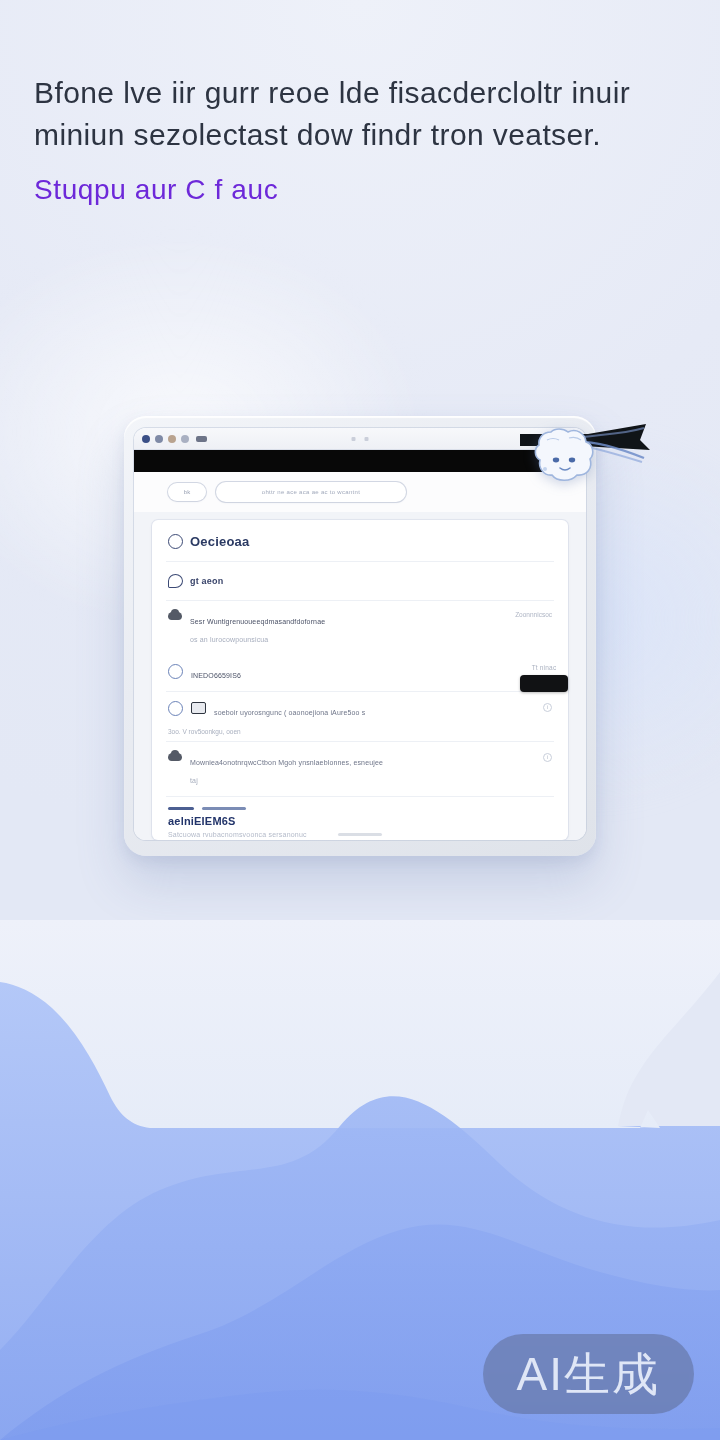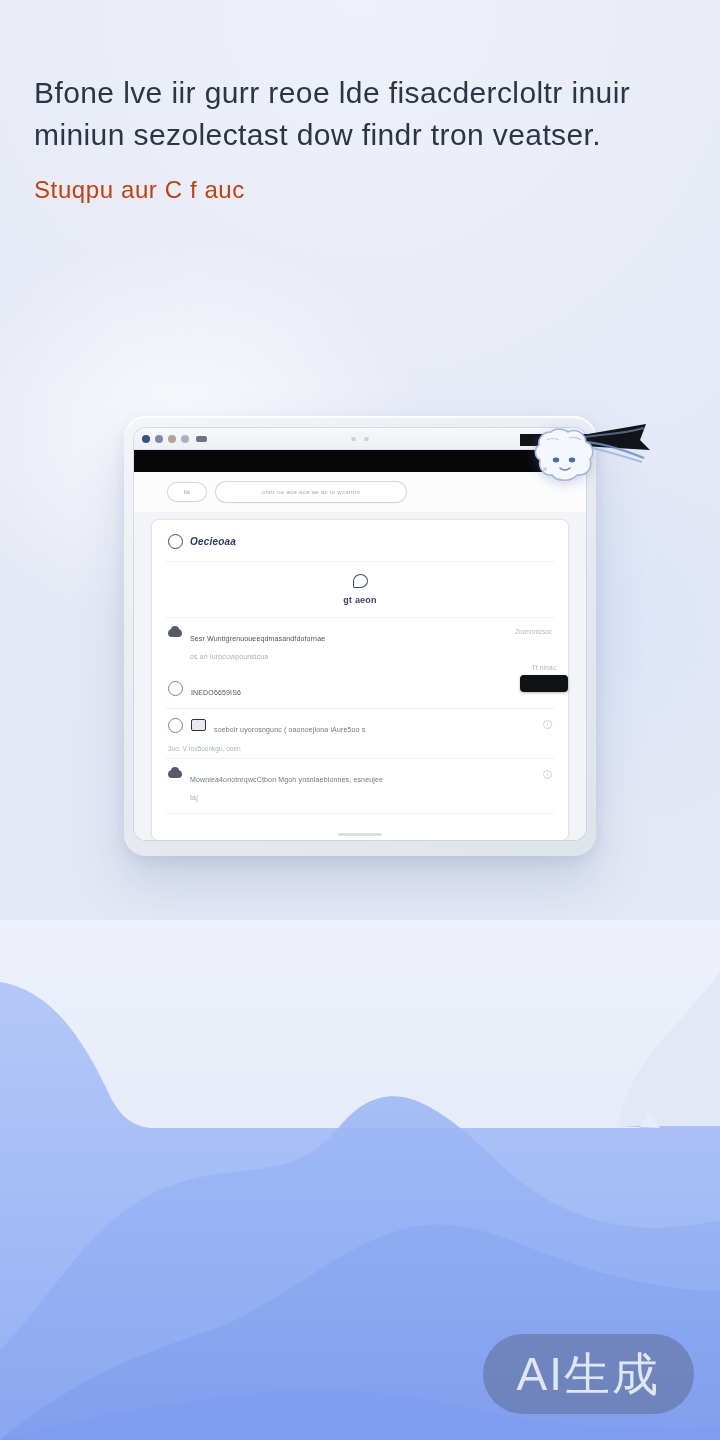--- a/index.html
+++ b/index.html
@@ -38,22 +38,22 @@
   }
   .headline {
     font-size:30px; line-height:42px;
     color:#2d3442; font-weight:400;
     letter-spacing:.4px;
     filter:blur(.32px);
     white-space:pre-line;
   }
   .subhead {
     margin-top:18px;
-    font-size:24px; line-height:32px;
-    color:#c2410c; font-weight:400;
+    font-size:28px; line-height:32px;
+    color:#6d28d9; font-weight:400;
     letter-spacing:.6px;
     filter:blur(.45px);
   }
 
   
   .tablet {
     position:absolute;
     left:124px; top:416px;
     width:472px; height:440px;
     background:linear-gradient(150deg,#f3f5f9 0%, #e9ecf2 40%, #dfe3ea 100%);
@@ -154,29 +154,28 @@
   .card-title-row {
     display:flex; align-items:center; gap:7px;
     padding:0 16px 12px 16px;
   }
   .ring {
     width:15px; height:15px; border-radius:50%;
     border:1.6px solid #3c4a75; flex:none;
   }
   .ring.light { border-color:#6b83b8; }
   .card-title {
-    font-size:10px; font-weight:700; color:#2b3a63;
-    letter-spacing:.2px; filter:blur(.42px);font-style:italic;
+    font-size:13px; font-weight:700; color:#2b3a63;
+    letter-spacing:.2px; filter:blur(.42px);
   }
   .divider { height:1px; background:#edf0f5; margin:0 14px; }
 
   .sub-row {
     display:flex; align-items:center; gap:7px;
     padding:12px 16px 12px 16px;
-    flex-direction:column;
   }
   .bubble {
     width:15px; height:14px; border-radius:50% 50% 50% 10%;
     border:1.6px solid #3c4a75; flex:none;
   }
   .sub-title {
     font-size:9px; font-weight:700; color:#39446a;
     filter:blur(.45px); letter-spacing:.2px;
   }
 
@@ -366,20 +365,29 @@
         <div class="row">
           <span class="ico-cloud"></span>
           <span class="row-body">
             <span class="line">Mowniea4onotnrqwcCtbon Mgoh ynsnlaeblonnes,  esneujee</span><br>
             <span class="line dim">taj</span>
           </span>
           <span class="info-dot">i</span>
         </div>
         <div class="divider"></div>
 
+        <div class="footer-block">
+          <div class="tabbar">
+            <i class="t1"></i>
+            <i class="t2"></i>
+          </div>
+          <div class="footer-title">aelniEIEM6S</div>
+          <div class="footer-sub">Satcuowa rvubacnomsvoonca sersanonuc</div>
+
+        </div>
 
       </div>
 
       <div class="rail">
         <div class="rail-label">Tt ninac</div>
         <div class="rail-chip"></div>
       </div>
     </div>
 
     <div class="tablet-home"></div>

